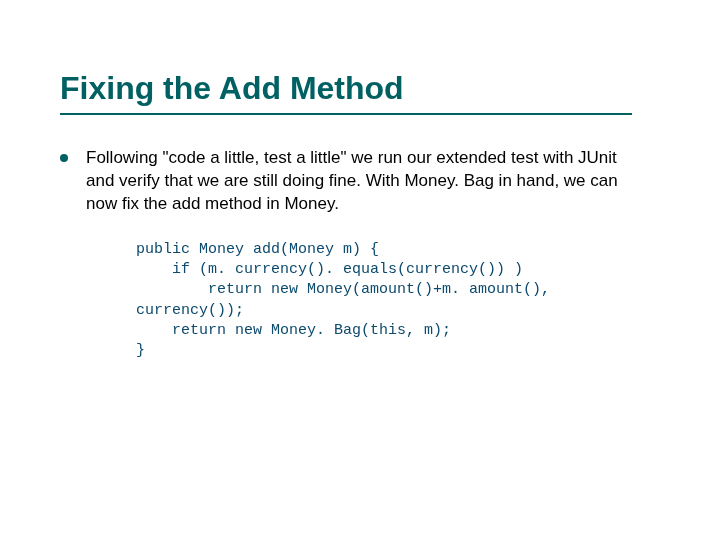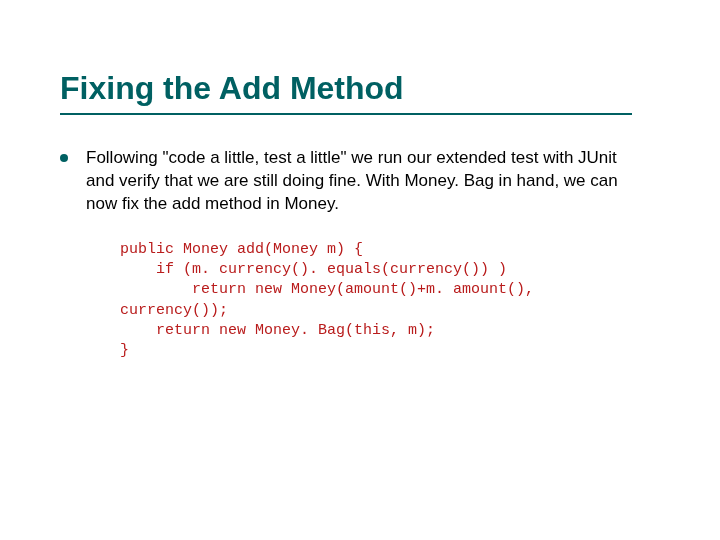--- a/index.html
+++ b/index.html
@@ -37,24 +37,24 @@
     margin-right: 18px;
   }
   .bullet-text {
     font-size: 17px;
     color: #000000;
     line-height: 1.35;
   }
   .code-block {
     font-family: "Courier New", Courier, monospace;
     font-size: 15px;
-    color: #b91c1c;
+    color: #0c4a6e;
     white-space: pre;
     line-height: 1.35;
-    margin: 20px 0 30px 60px;
+    margin: 20px 0 30px 76px;
   }
 </style>
 </head>
 <body>
 
 <div class="slide">
   <div class="title">Fixing the Add Method</div>
   <div class="underline"></div>
 
   <div class="bullet-row">

